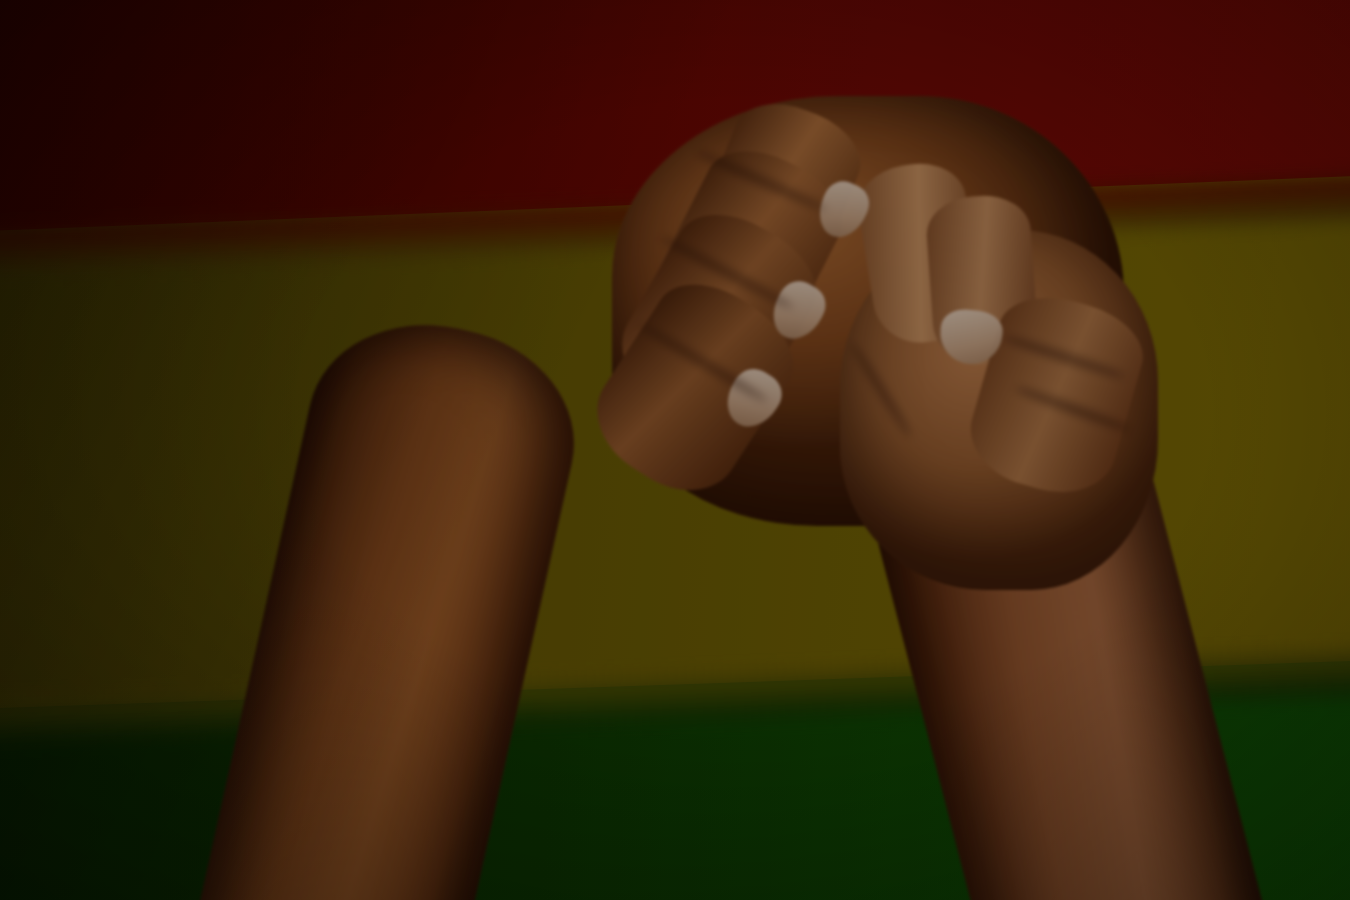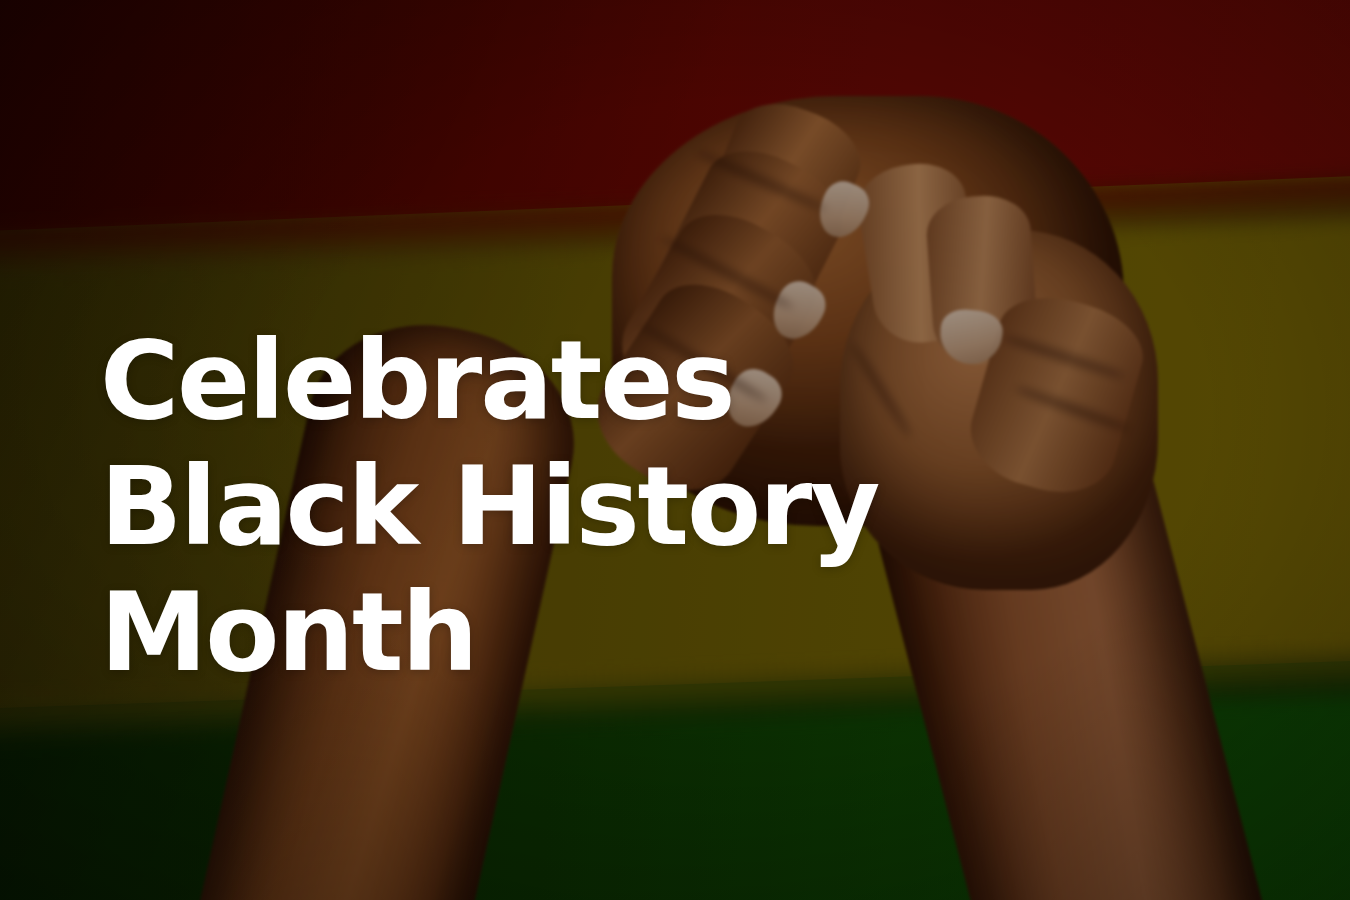--- a/index.html
+++ b/index.html
@@ -212,20 +212,15 @@
     <div class="crease c5"></div>
     <div class="crease c6"></div>
   </div>
 
   <div class="tint"></div>
   <div class="vignette"></div>
 
   <div class="content">
 
 
-    <div class="headline">
-      <span class="hl">Celebrates</span>
-      <span class="hl">Black History</span>
-      <span class="hl">Month</span>
-    </div>
 
   </div>
 </div>
 
 </body></html>

